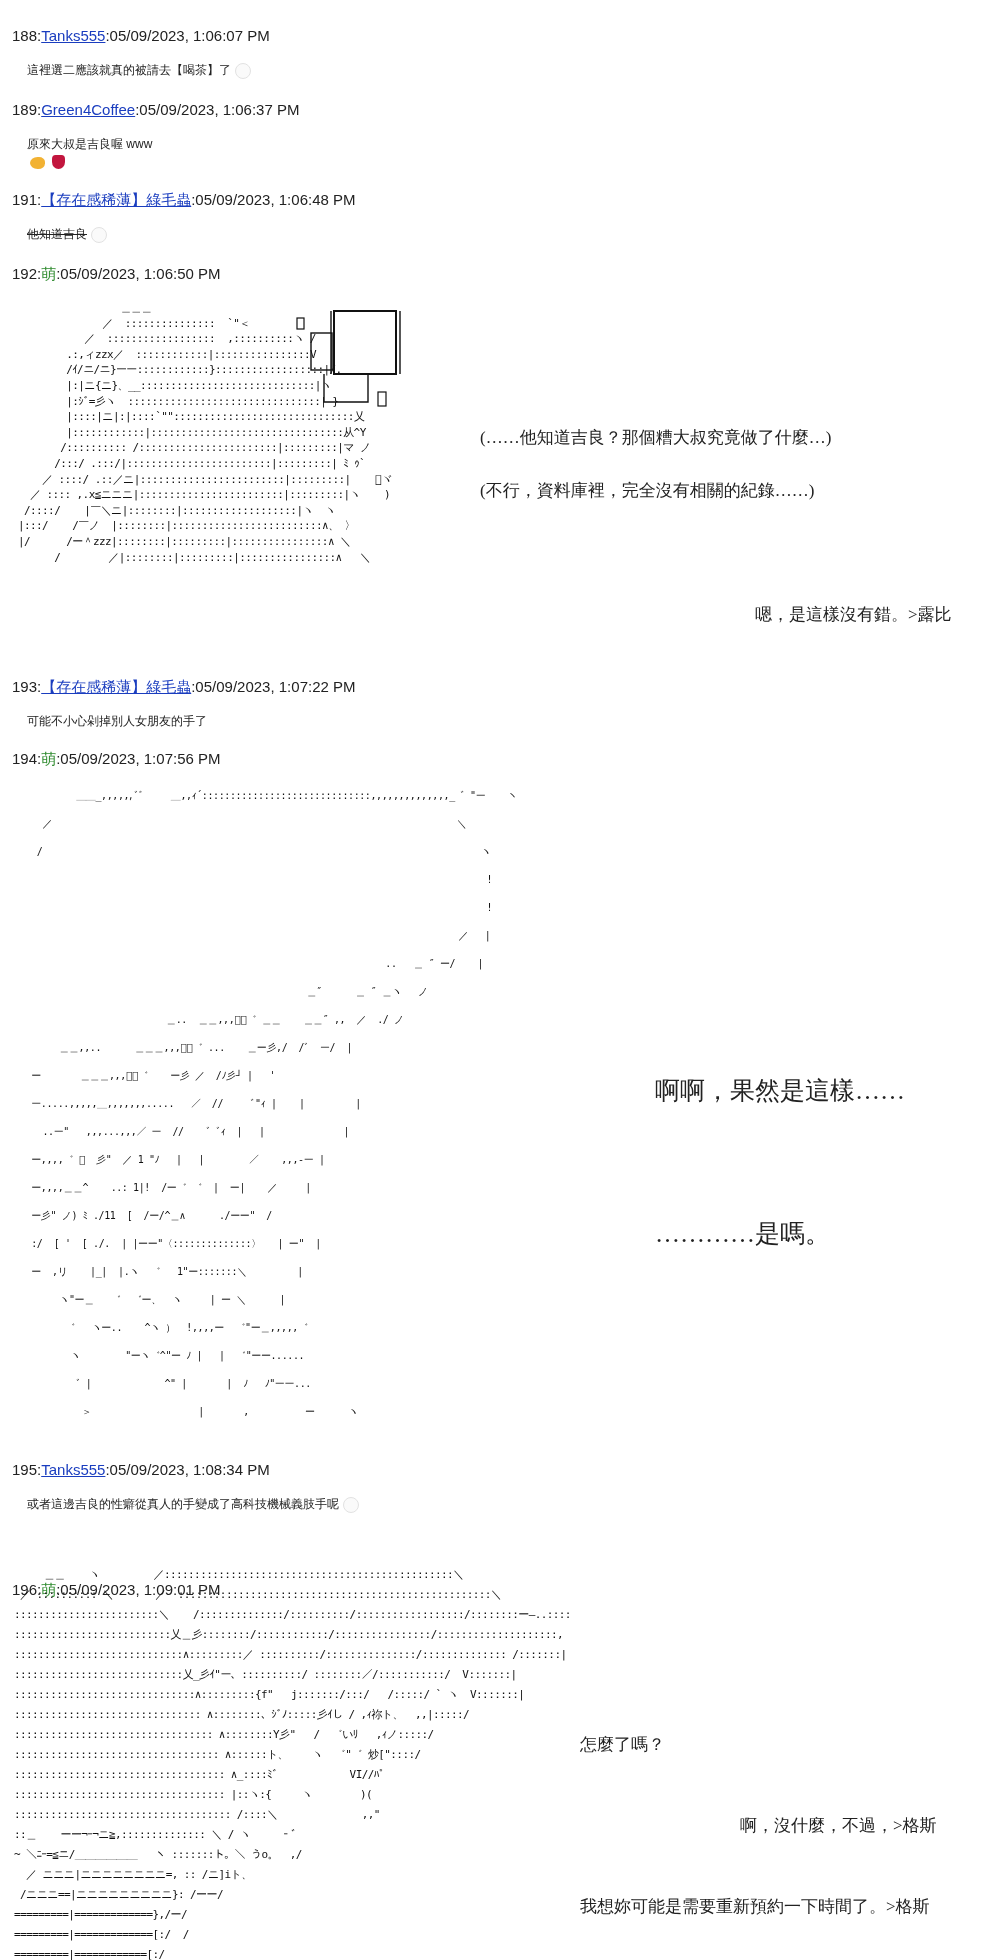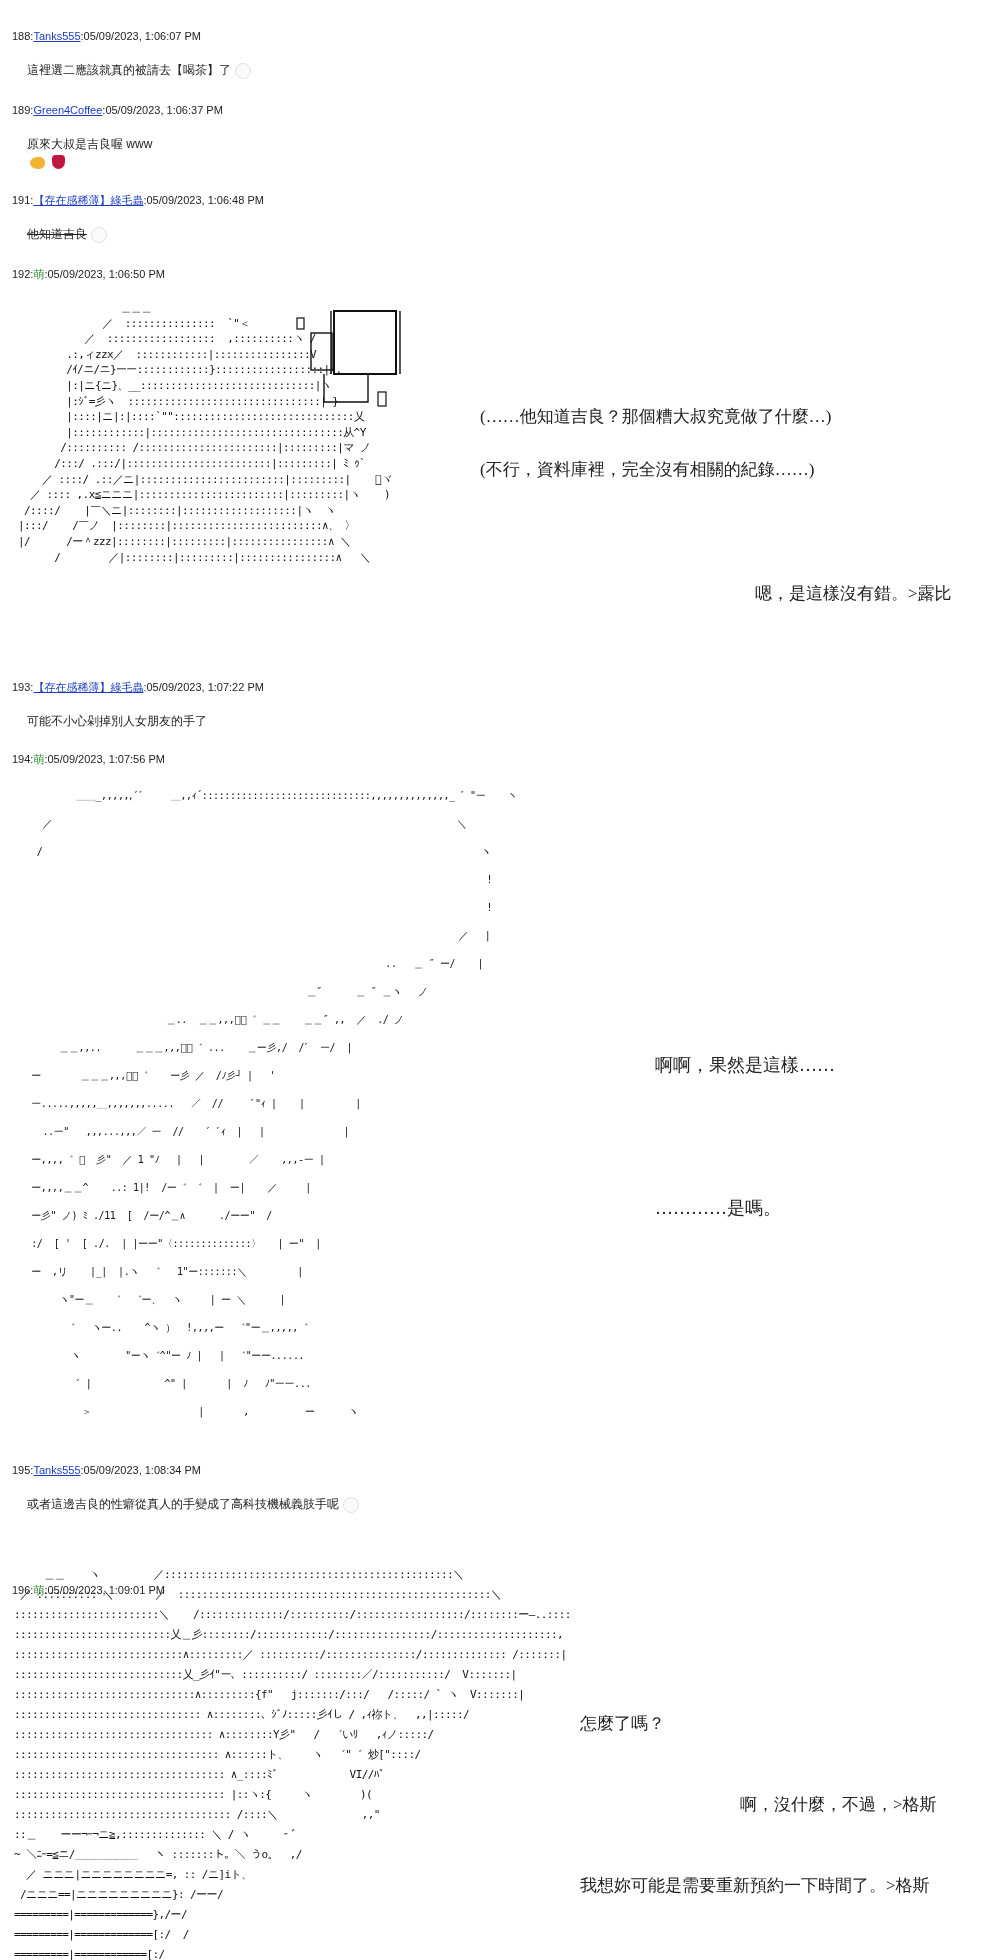--- a/index.html
+++ b/index.html
@@ -1,32 +1,32 @@
 <!DOCTYPE html>
 <html><head>
 <meta charset="utf-8">
 <style>
   html, body { margin: 0; padding: 0; background: #ffffff; }
   body { width: 1000px; height: 1960px; position: relative; overflow: hidden;
          font-family: "Liberation Sans", "DejaVu Sans", sans-serif; color: #222; }
-  .post-header { position: absolute; left: 12px; font-size: 11px; line-height: 18px; white-space: nowrap; text-align: center; }
+  .post-header { position: absolute; left: 12px; font-size: 15px; line-height: 18px; white-space: nowrap; text-align: center; }
   .post-header .author-link { color: #1a3dbf; text-decoration: underline; }
   .post-header .author-green { color: #2e8b2e; }
   .post-body { position: absolute; left: 27px; font-size: 12px; line-height: 20px; white-space: nowrap; }
   .strike { text-decoration: line-through; }
   .smiley { display: inline-block; width: 14px; height: 14px; border-radius: 50%;
             border: 1px solid #e2e2e2; background: #fafafa; vertical-align: middle; margin-left: 4px; }
   .emoji-row { position: absolute; left: 30px; top: 155px; font-size: 14px; }
   .emoji-hand { display: inline-block; width: 15px; height: 12px; background: #f2b233; border-radius: 50% 40% 45% 50%; }
   .emoji-tongue { display: inline-block; width: 13px; height: 14px; background: #c2163e; border-radius: 30% 30% 55% 55%; margin-left: 7px; }
   .aa { position: absolute; font-family: "DejaVu Sans Mono", "Liberation Mono", monospace; white-space: pre;
         color: #111; font-size: 11px; line-height: 15.6px; letter-spacing: -0.6px; }
-  .dialog { position: absolute; font-family: "Liberation Serif", "DejaVu Serif", serif; white-space: nowrap; color: #222; }
+  .dialog { position: absolute; font-family: "Liberation Serif", "DejaVu Serif", serif; white-space: nowrap; color: #222; margin-top: 21px; }
   .dialog.small { font-size: 17px; }
-  .dialog.large { font-size: 18px; }
+  .dialog.large { font-size: 25px; }
   .monitor { position: absolute; left: 296px; top: 300px; width: 120px; height: 120px; }
 </style>
 </head>
 <body>
 
 <div class="post-header" style="top:27px">
   <span>188:</span><a class="author-link">Tanks555</a><span>:05/09/2023, 1:06:07 PM</span>
 </div>
 <div class="post-body" style="top:60px">
   <span>這裡選二應該就真的被請去【喝茶】了</span><span class="smiley"></span>

